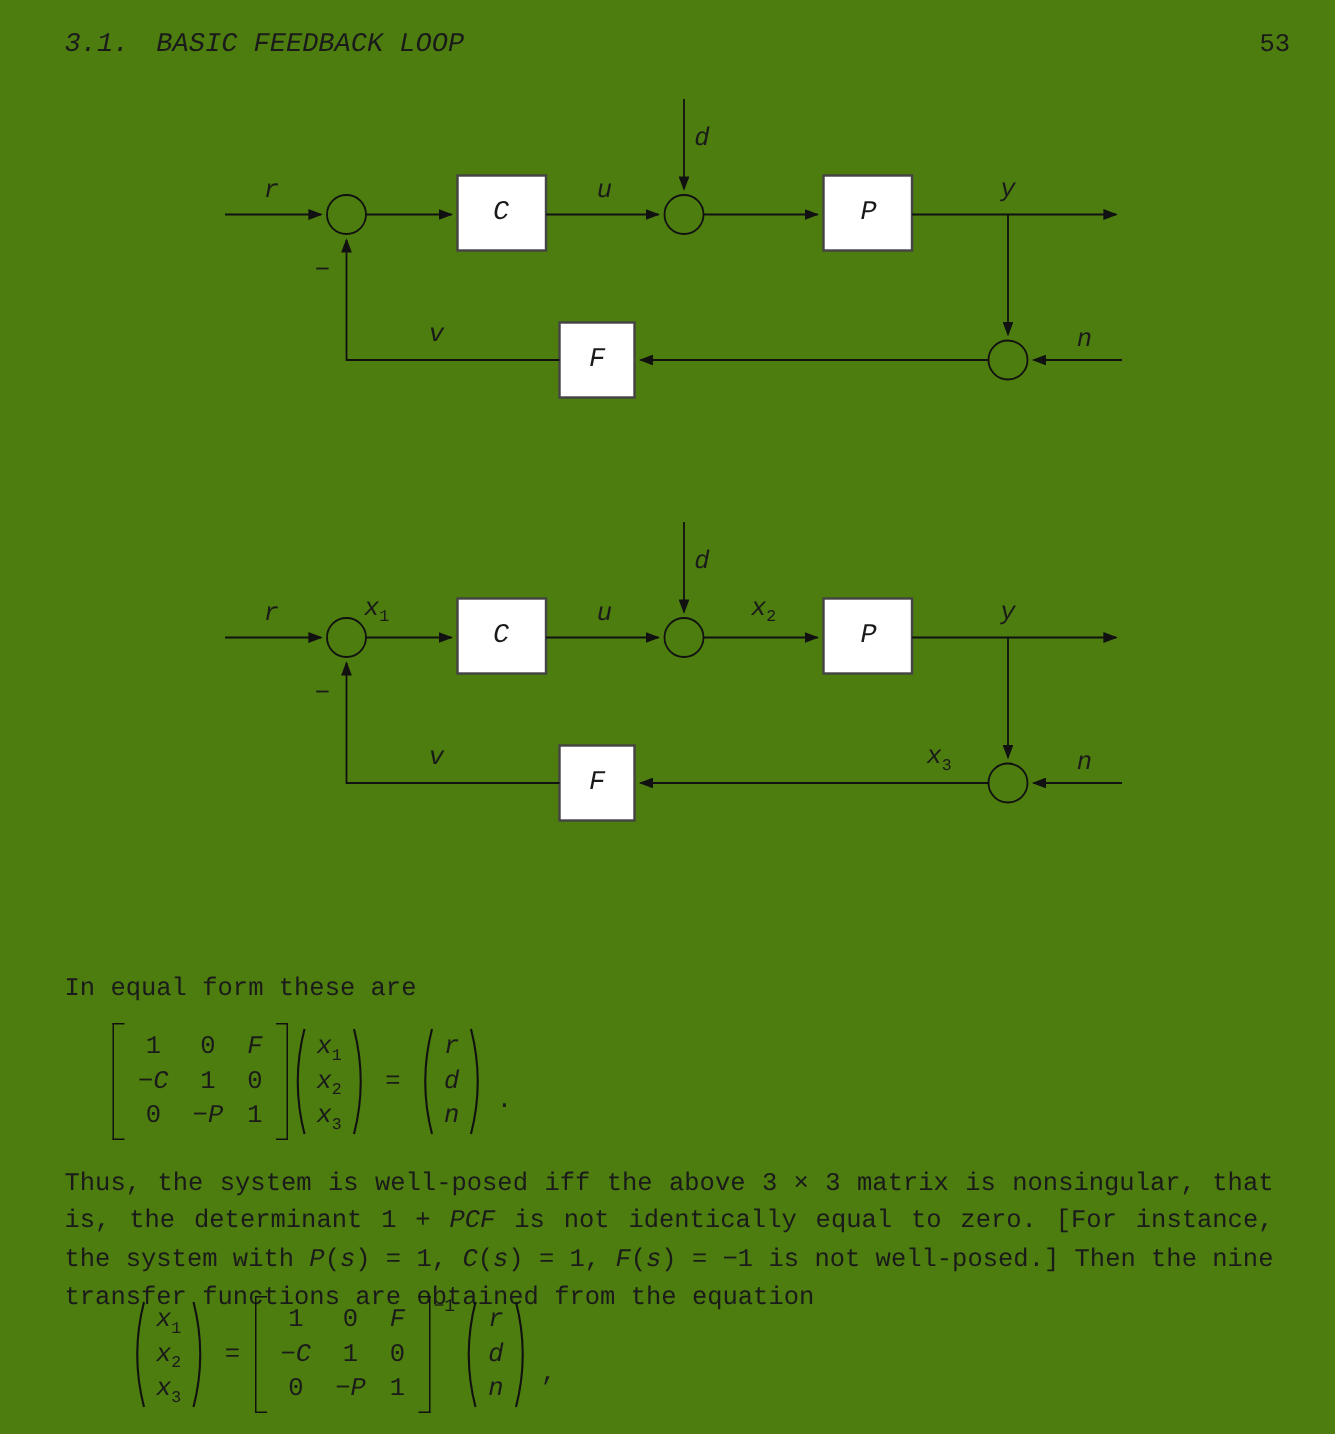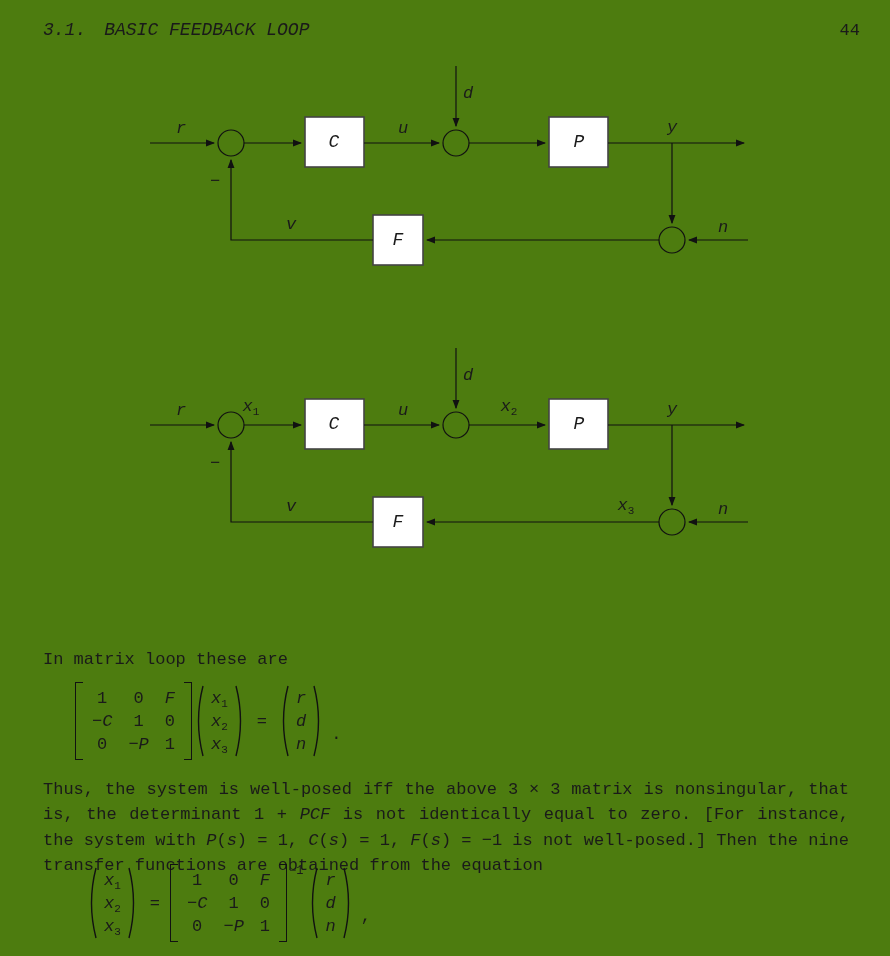--- a/index.html
+++ b/index.html
@@ -53,21 +53,21 @@
 </style>
 </head>
 <body>
 
 <div class="page">
 
   <div class="header">
     <div class="header-left">
       <span class="sec">3.1.</span><span>BASIC FEEDBACK LOOP</span>
     </div>
-    <span class="pageno">44</span>
+    <span class="pageno">53</span>
   </div>
 
   <svg class="diagram" style="top:60px" viewBox="0 0 890 212">
     <defs>
       <marker id="arrA" markerWidth="8" markerHeight="6" refX="7" refY="3" orient="auto">
         <path d="M0,0 L8,3 L0,6 Z" fill="#111"></path>
       </marker>
     </defs>
     <g stroke="#111" stroke-width="1.2" fill="none">
       <line x1="150" y1="83" x2="214" y2="83" marker-end="url(#arrA)"></line>
@@ -133,21 +133,21 @@
   <span class="lbl" style="left:509px;top:408px"><span class="mi">x</span><sub class="msub">2</sub></span>
   <span class="lbl" style="left:672px;top:409px"><span class="mi">y</span></span>
   <span class="lbl" style="left:626px;top:507px"><span class="mi">x</span><sub class="msub">3</sub></span>
   <span class="lbl" style="left:723px;top:509px"><span class="mi">n</span></span>
   <span class="lbl" style="left:291px;top:506px"><span class="mi">v</span></span>
   <span class="lbl" style="left:215px;top:463px">−</span>
   <span class="lbl blk" style="left:334px;top:424px"><span class="mi">C</span></span>
   <span class="lbl blk" style="left:579px;top:424px"><span class="mi">P</span></span>
   <span class="lbl blk" style="left:398px;top:522px"><span class="mi">F</span></span>
 
-  <div class="text-line" style="top:650px">In matrix loop these are</div>
+  <div class="text-line" style="top:650px">In equal form these are</div>
 
   <div class="eq" style="left:75px;top:680px">
     <span class="sqb l"></span>
     <span class="mgrid">
       <span class="mcell">1</span>
       <span class="mcell">0</span>
       <span class="mcell"><span class="mi">F</span></span>
       <span class="mcell">−<span class="mi">C</span></span>
       <span class="mcell">1</span>
       <span class="mcell">0</span>

